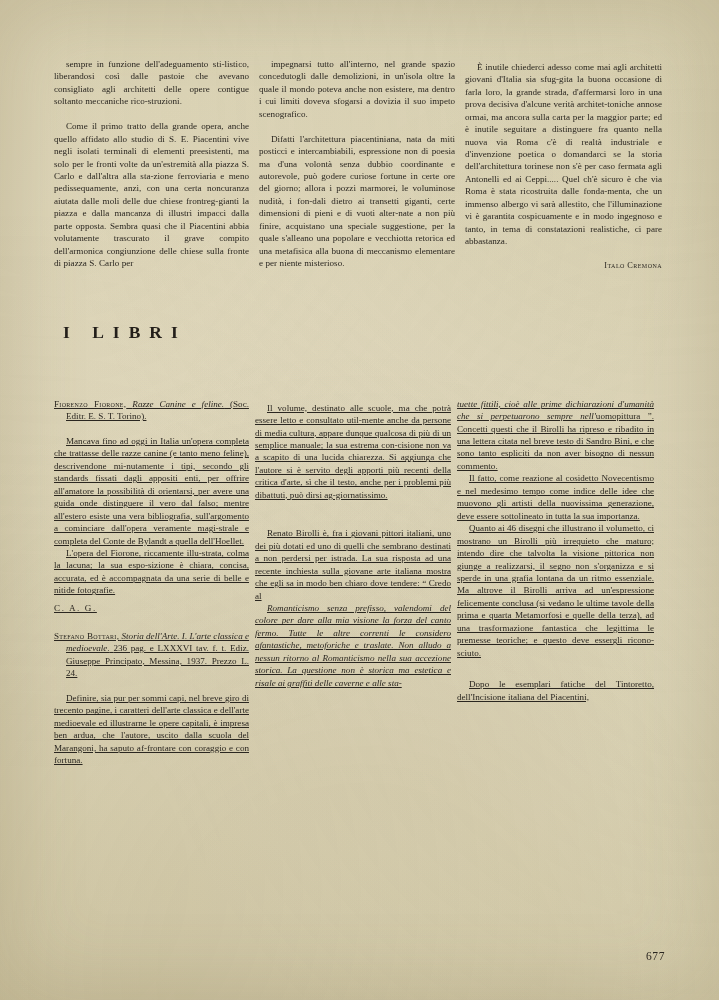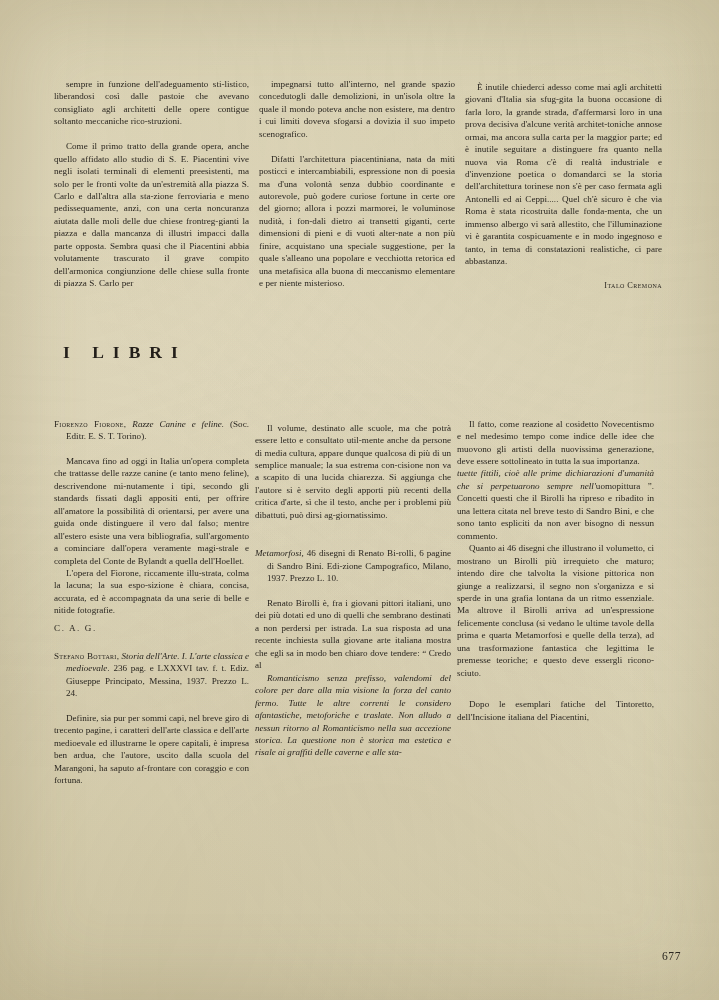--- a/index.html
+++ b/index.html
@@ -48,21 +48,21 @@
 
   
   .article-cols {
     display: flex;
     gap: 10px;
     align-items: flex-end;
   }
   .col {
     width: 195px;
   }
-  .col.mid { width: 196px; margin-top: 20px; }
+  .col.mid { width: 196px; }
   .col.right { width: 197px; }
 
   p.body {
     margin: 0 0 0 0;
     font-size: 9.1px;
     line-height: 12.45px;
     text-align: justify;
     text-indent: 12px;
     hyphens: manual;
     word-spacing: .2px;
@@ -87,20 +87,21 @@
     color: #231f1a;
     text-indent: 9px;
   }
 
   
   .reviews {
     display: flex;
     gap: 6px;
     align-items: flex-start;
     margin-top: 55px;
+    text-decoration: underline;
   }
   .rcol { width: 195px; }
   .rcol.mid { width: 196px; }
   .rcol.right { width: 197px; }
 
   .review + .review { margin-top: 17px; }
 
   p.head {
     margin: 0;
     font-size: 9.1px;
@@ -127,21 +128,21 @@
   p.rbody.allitalic { font-style: italic; }
 
   .initials {
     margin-top: 6px;
     font-size: 9.1px;
     letter-spacing: 1.6px;
   }
 
   .folio {
     position: absolute;
-    right: 38px;
+    right: 54px;
     bottom: 38px;
     font-size: 11.5px;
     letter-spacing: .6px;
     color: #2a2620;
   }
 </style>
 </head>
 <body>
 
 <div class="page">
@@ -189,32 +190,31 @@
 
       </div>
 
       <div class="rcol mid">
 
         <div class="review" style="margin-top:4px">
           <p class="rbody" style="margin-top:0">Il volume, destinato alle scuole, ma che potrà essere letto e consultato util-mente anche da persone di media cultura, appare dunque qualcosa di più di un semplice manuale; la sua estrema con-cisione non va a scapito di una lucida chiarezza. Si aggiunga che l'autore si è servito degli apporti più recenti della critica d'arte, sì che il testo, anche per i problemi più dibattuti, può dirsi ag-giornatissimo.</p>
         </div>
 
         <div class="review" style="margin-top:26px">
-          <p class="head"><span class="it">Metamorfosi,</span> <span>46 disegni di Renato Bi-rolli, 6 pagine di Sandro Bini. Edi-zione Campografico, Milano, 1937. Prezzo L. 10.</span></p>
           <p class="rbody">Renato Birolli è, fra i giovani pittori italiani, uno dei più dotati ed uno di quelli che sembrano destinati a non perdersi per istrada. La sua risposta ad una recente inchiesta sulla giovane arte italiana mostra che egli sa in modo ben chiaro dove tendere: “ Credo al</p>
           <p class="rbody cont allitalic">Romanticismo senza prefisso, valendomi del colore per dare alla mia visione la forza del canto fermo. Tutte le altre correnti le considero afantastiche, metoforiche e traslate. Non alludo a nessun ritorno al Romanticismo nella sua accezione storica. La questione non è storica ma estetica e risale ai graffiti delle caverne e alle sta-</p>
         </div>
 
       </div>
 
       <div class="rcol right">
 
         <div class="review" style="margin-top:0">
+          <p class="rbody" style="margin-top:0;text-indent:0"><span class="it">tuette fittili, cioè alle prime dichiarazioni d'umanità che si perpetuarono sempre nell'</span><span>uomopittura ”. Concetti questi che il Birolli ha ripreso e ribadito in una lettera citata nel breve testo di Sandro Bini, e che sono tanto espliciti da non aver bisogno di nessun commento.</span></p>
           <p class="rbody cont">Il fatto, come reazione al cosidetto Novecentismo e nel medesimo tempo come indice delle idee che muovono gli artisti della nuovissima generazione, deve essere sottolineato in tutta la sua importanza.</p>
-          <p class="rbody" style="margin-top:0;text-indent:0"><span class="it">tuette fittili, cioè alle prime dichiarazioni d'umanità che si perpetuarono sempre nell'</span><span>uomopittura ”. Concetti questi che il Birolli ha ripreso e ribadito in una lettera citata nel breve testo di Sandro Bini, e che sono tanto espliciti da non aver bisogno di nessun commento.</span></p>
           <p class="rbody cont">Quanto ai 46 disegni che illustrano il volumetto, ci mostrano un Birolli più irrequieto che maturo; intendo dire che talvolta la visione pittorica non giunge a realizzarsi, il segno non s'organizza e si sperde in una grafia lontana da un ritmo essenziale. Ma altrove il Birolli arriva ad un'espressione felicemente conclusa (si vedano le ultime tavole della prima e quarta Metamorfosi e quelle della terza), ad una trasformazione fantastica che legittima le premesse teoriche; e questo deve essergli ricono-sciuto.</p>
         </div>
 
         <div class="review" style="margin-top:19px">
           <p class="rbody">Dopo le esemplari fatiche del Tintoretto, dell'Incisione italiana del Piacentini,</p>
         </div>
 
       </div>
 
     </div>

